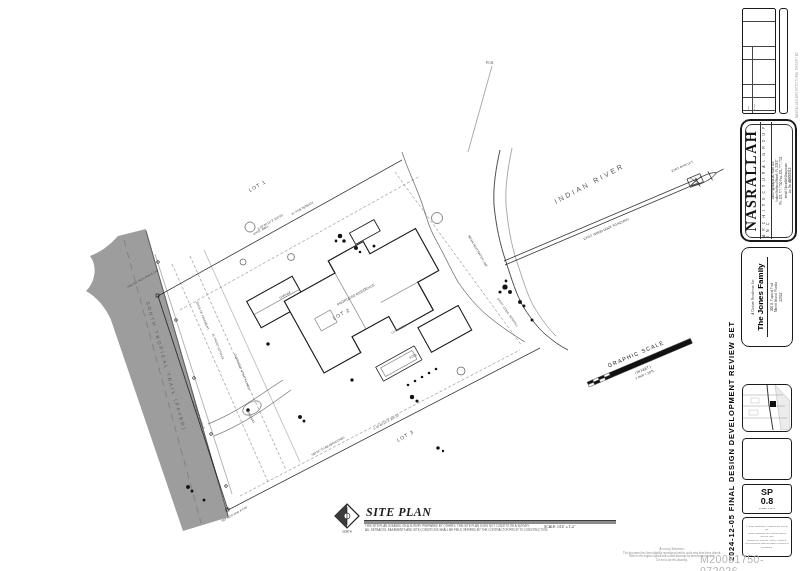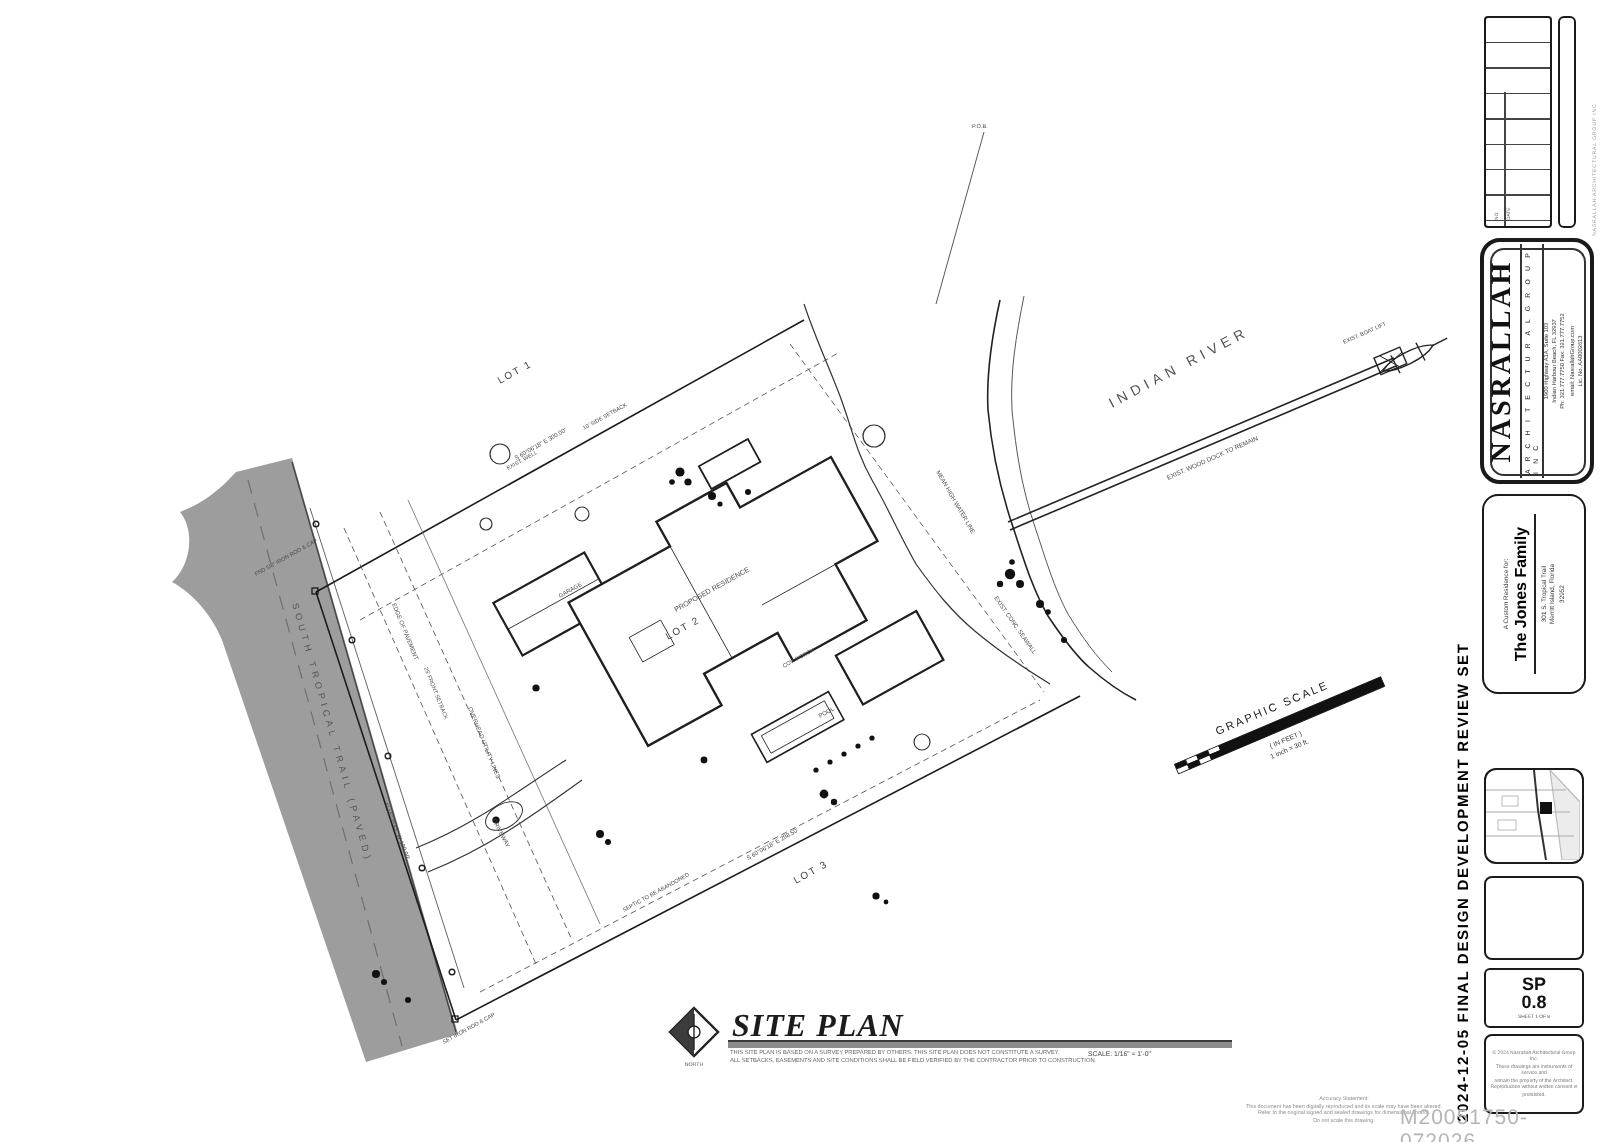--- a/index.html
+++ b/index.html
@@ -44,21 +44,21 @@
   .review-text{position:absolute;left:727px;top:561px;transform:rotate(-90deg);
      transform-origin:left top;white-space:nowrap;font-size:7.5px;font-weight:bold;
      letter-spacing:.85px;color:#000;}
   .watermark{position:absolute;left:700px;top:553px;font-size:10.5px;letter-spacing:.5px;
      color:#b5b5b5;z-index:5;}
   .disclaimer{position:absolute;left:606px;top:548px;width:132px;text-align:center;}
   .disclaimer div{font-size:2.7px;color:#8f8f8f;line-height:3.6px;}
   
   .titlebar{position:absolute;left:334px;top:503px;width:260px;height:45px;}
   .tb-title{position:absolute;left:32px;top:2px;font-family:"Liberation Serif",serif;
-     font-style:italic;font-weight:bold;font-size:16px;color:#1c1c1c;letter-spacing:.5px;}
+     font-style:italic;font-weight:bold;font-size:12px;color:#1c1c1c;letter-spacing:.5px;}
   .tb-rule{position:absolute;left:30px;top:17px;width:252px;height:2.6px;background:#8c8c8c;
      border-top:.8px solid #3a3a3a;}
   .tb-notes{position:absolute;left:31px;top:22px;width:185px;}
   .tb-notes div{font-size:2.9px;color:#666;line-height:3.9px;}
   .tb-scale{position:absolute;left:210px;top:22px;font-size:3.4px;color:#444;white-space:nowrap;}
   .north-label{position:absolute;left:0px;top:28px;width:26px;text-align:center;
      font-size:2.6px;color:#555;}
 </style>
 </head>
 <body>

